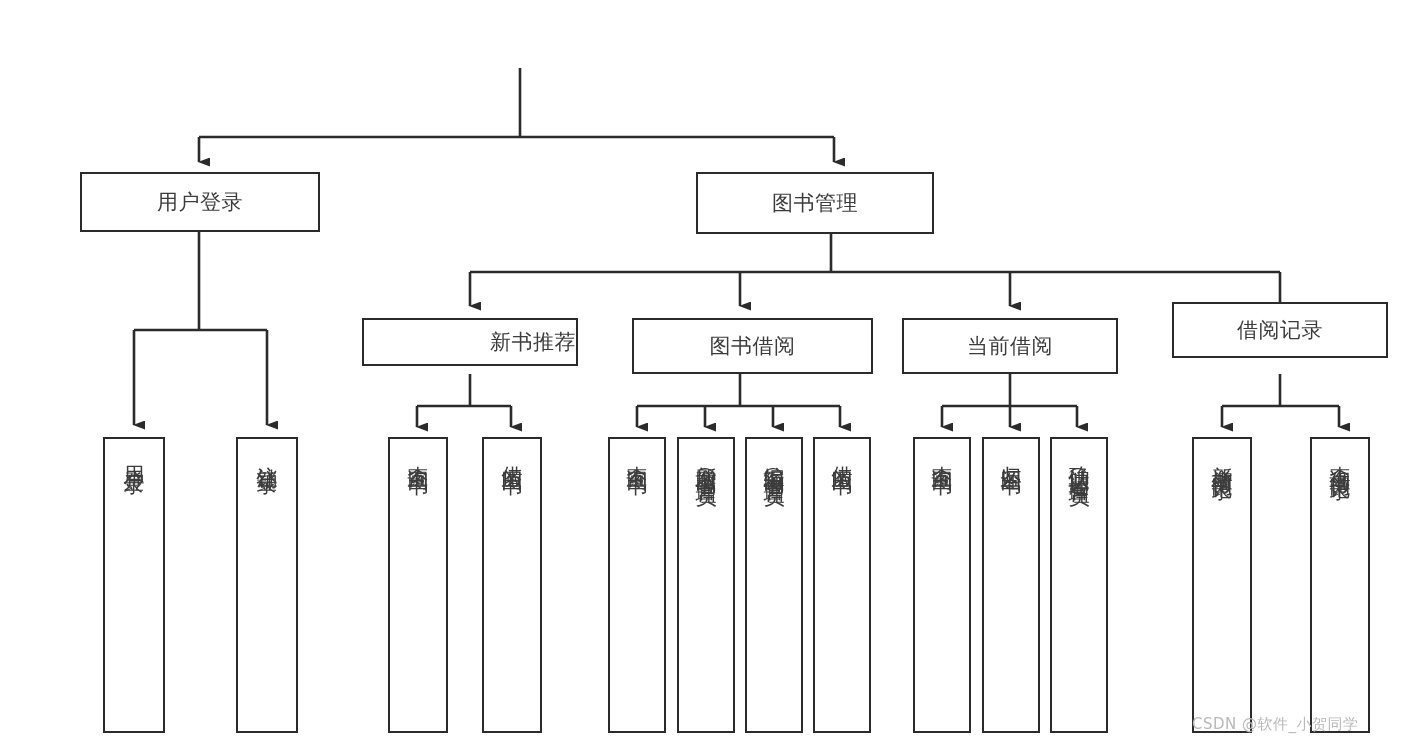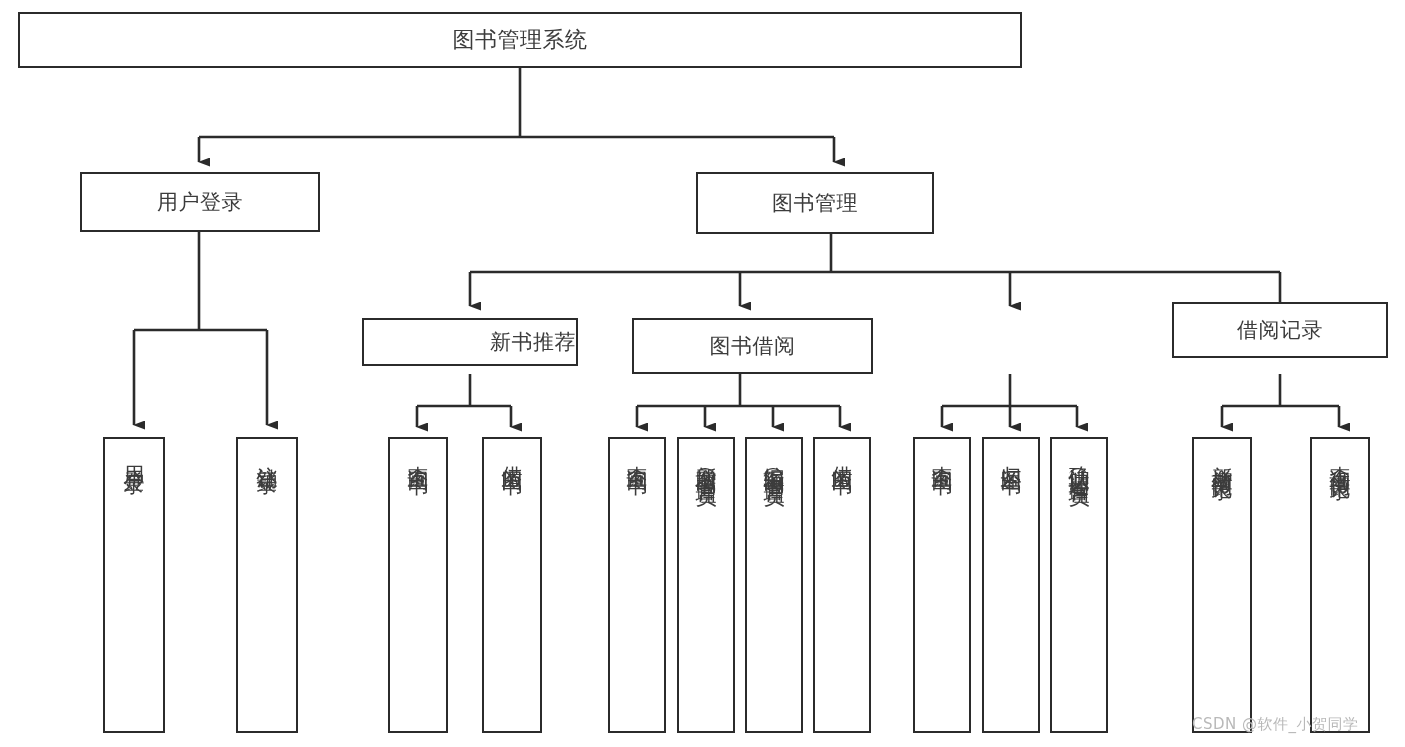--- a/index.html
+++ b/index.html
@@ -121,37 +121,37 @@
       <path d="M1010,406 L1010,427" marker-end="url(#arrow)"></path>
       <path d="M1077,406 L1077,427" marker-end="url(#arrow)"></path>
 
       <path d="M1280,374 L1280,406"></path>
       <path d="M1222,406 L1339,406"></path>
       <path d="M1222,406 L1222,427" marker-end="url(#arrow)"></path>
       <path d="M1339,406 L1339,427" marker-end="url(#arrow)"></path>
     </g>
   </svg>
 
-  <div class="node horiz root" style="left:18px; top:12px; width:1004px; height:56px;">
-    <span class="label">图书管理系统</span>
-  </div>
 
   <div class="node horiz" style="left:80px; top:172px; width:240px; height:60px;">
     <span class="label">用户登录</span>
   </div>
   <div class="node horiz" style="left:696px; top:172px; width:238px; height:62px;">
     <span class="label">图书管理</span>
   </div>
 
   <div class="node horiz" style="left:362px; top:318px; width:216px; height:48px;justify-content:flex-end;">
     <span class="label">新书推荐</span>
   </div>
   <div class="node horiz" style="left:632px; top:318px; width:241px; height:56px;">
     <span class="label">图书借阅</span>
   </div>
+  <div class="node horiz" style="left:902px; top:318px; width:216px; height:56px;">
+    <span class="label">当前借阅</span>
+  </div>
   <div class="node horiz" style="left:1172px; top:302px; width:216px; height:56px;">
     <span class="label">借阅记录</span>
   </div>
 
   <div class="node vert" style="left:103px; top:437px; width:62px; height:296px;">
     <span class="label">用户登录</span>
   </div>
   <div class="node vert" style="left:236px; top:437px; width:62px; height:296px;">
     <span class="label">注销登录</span>
   </div>

